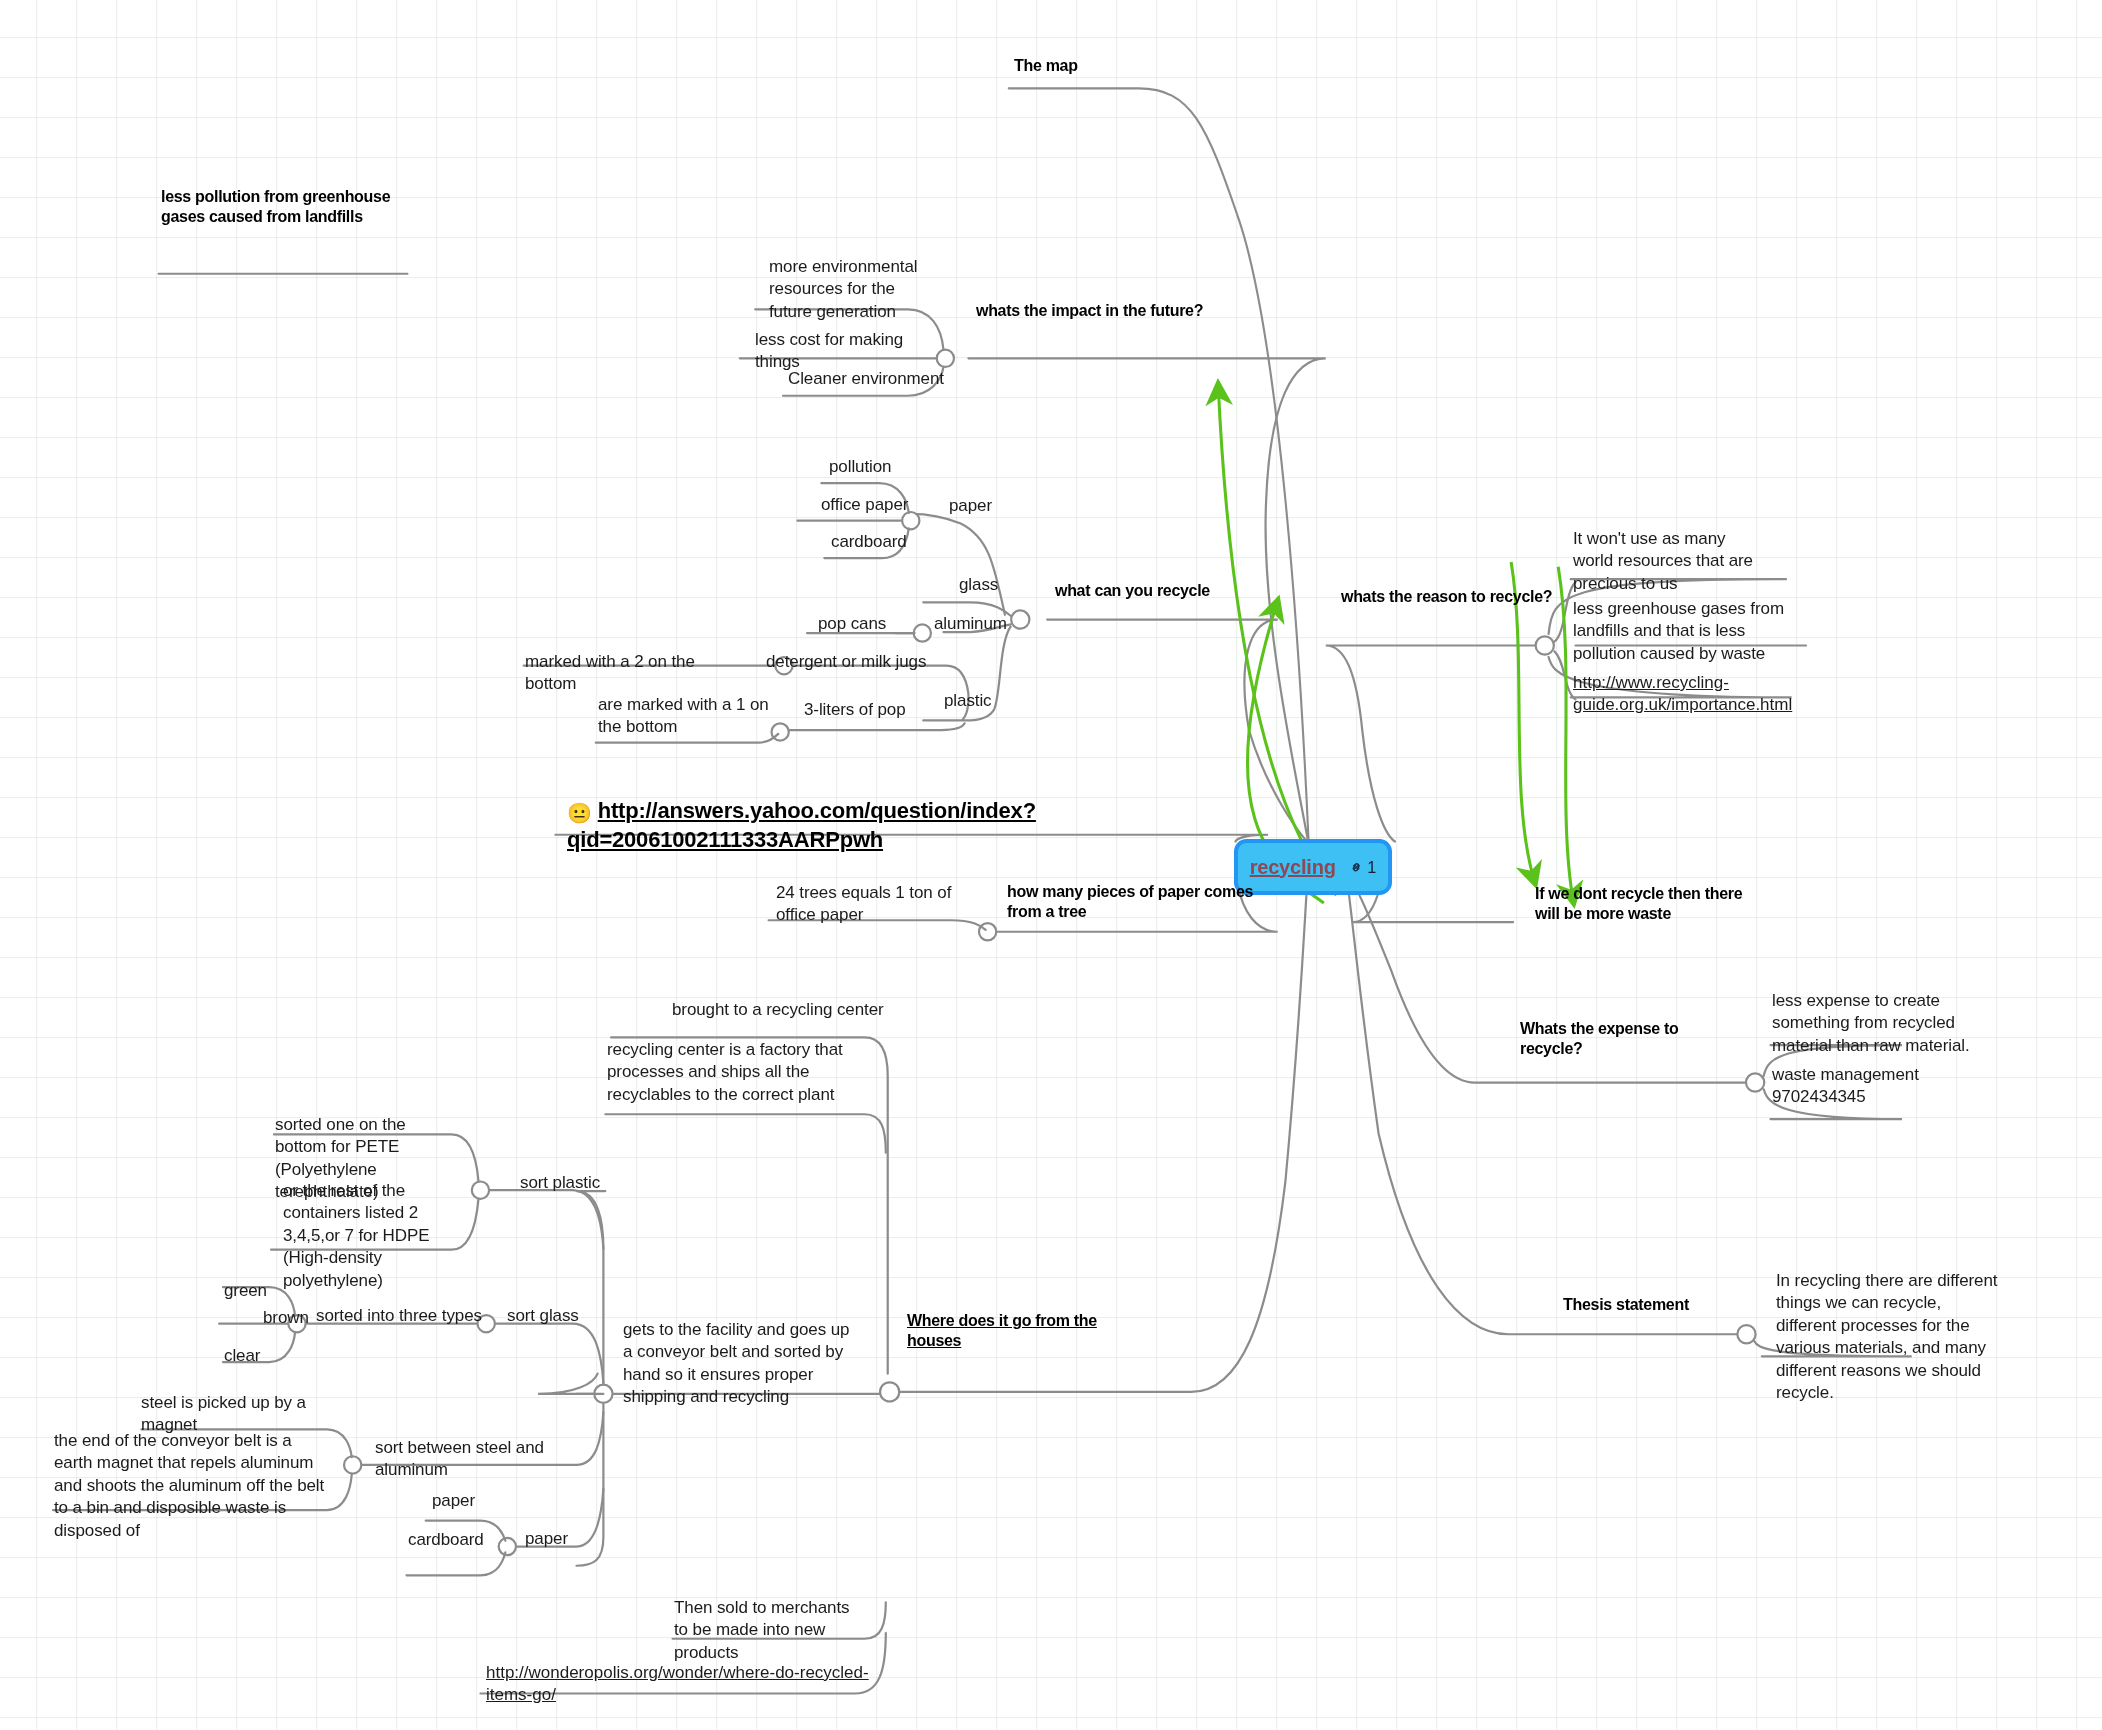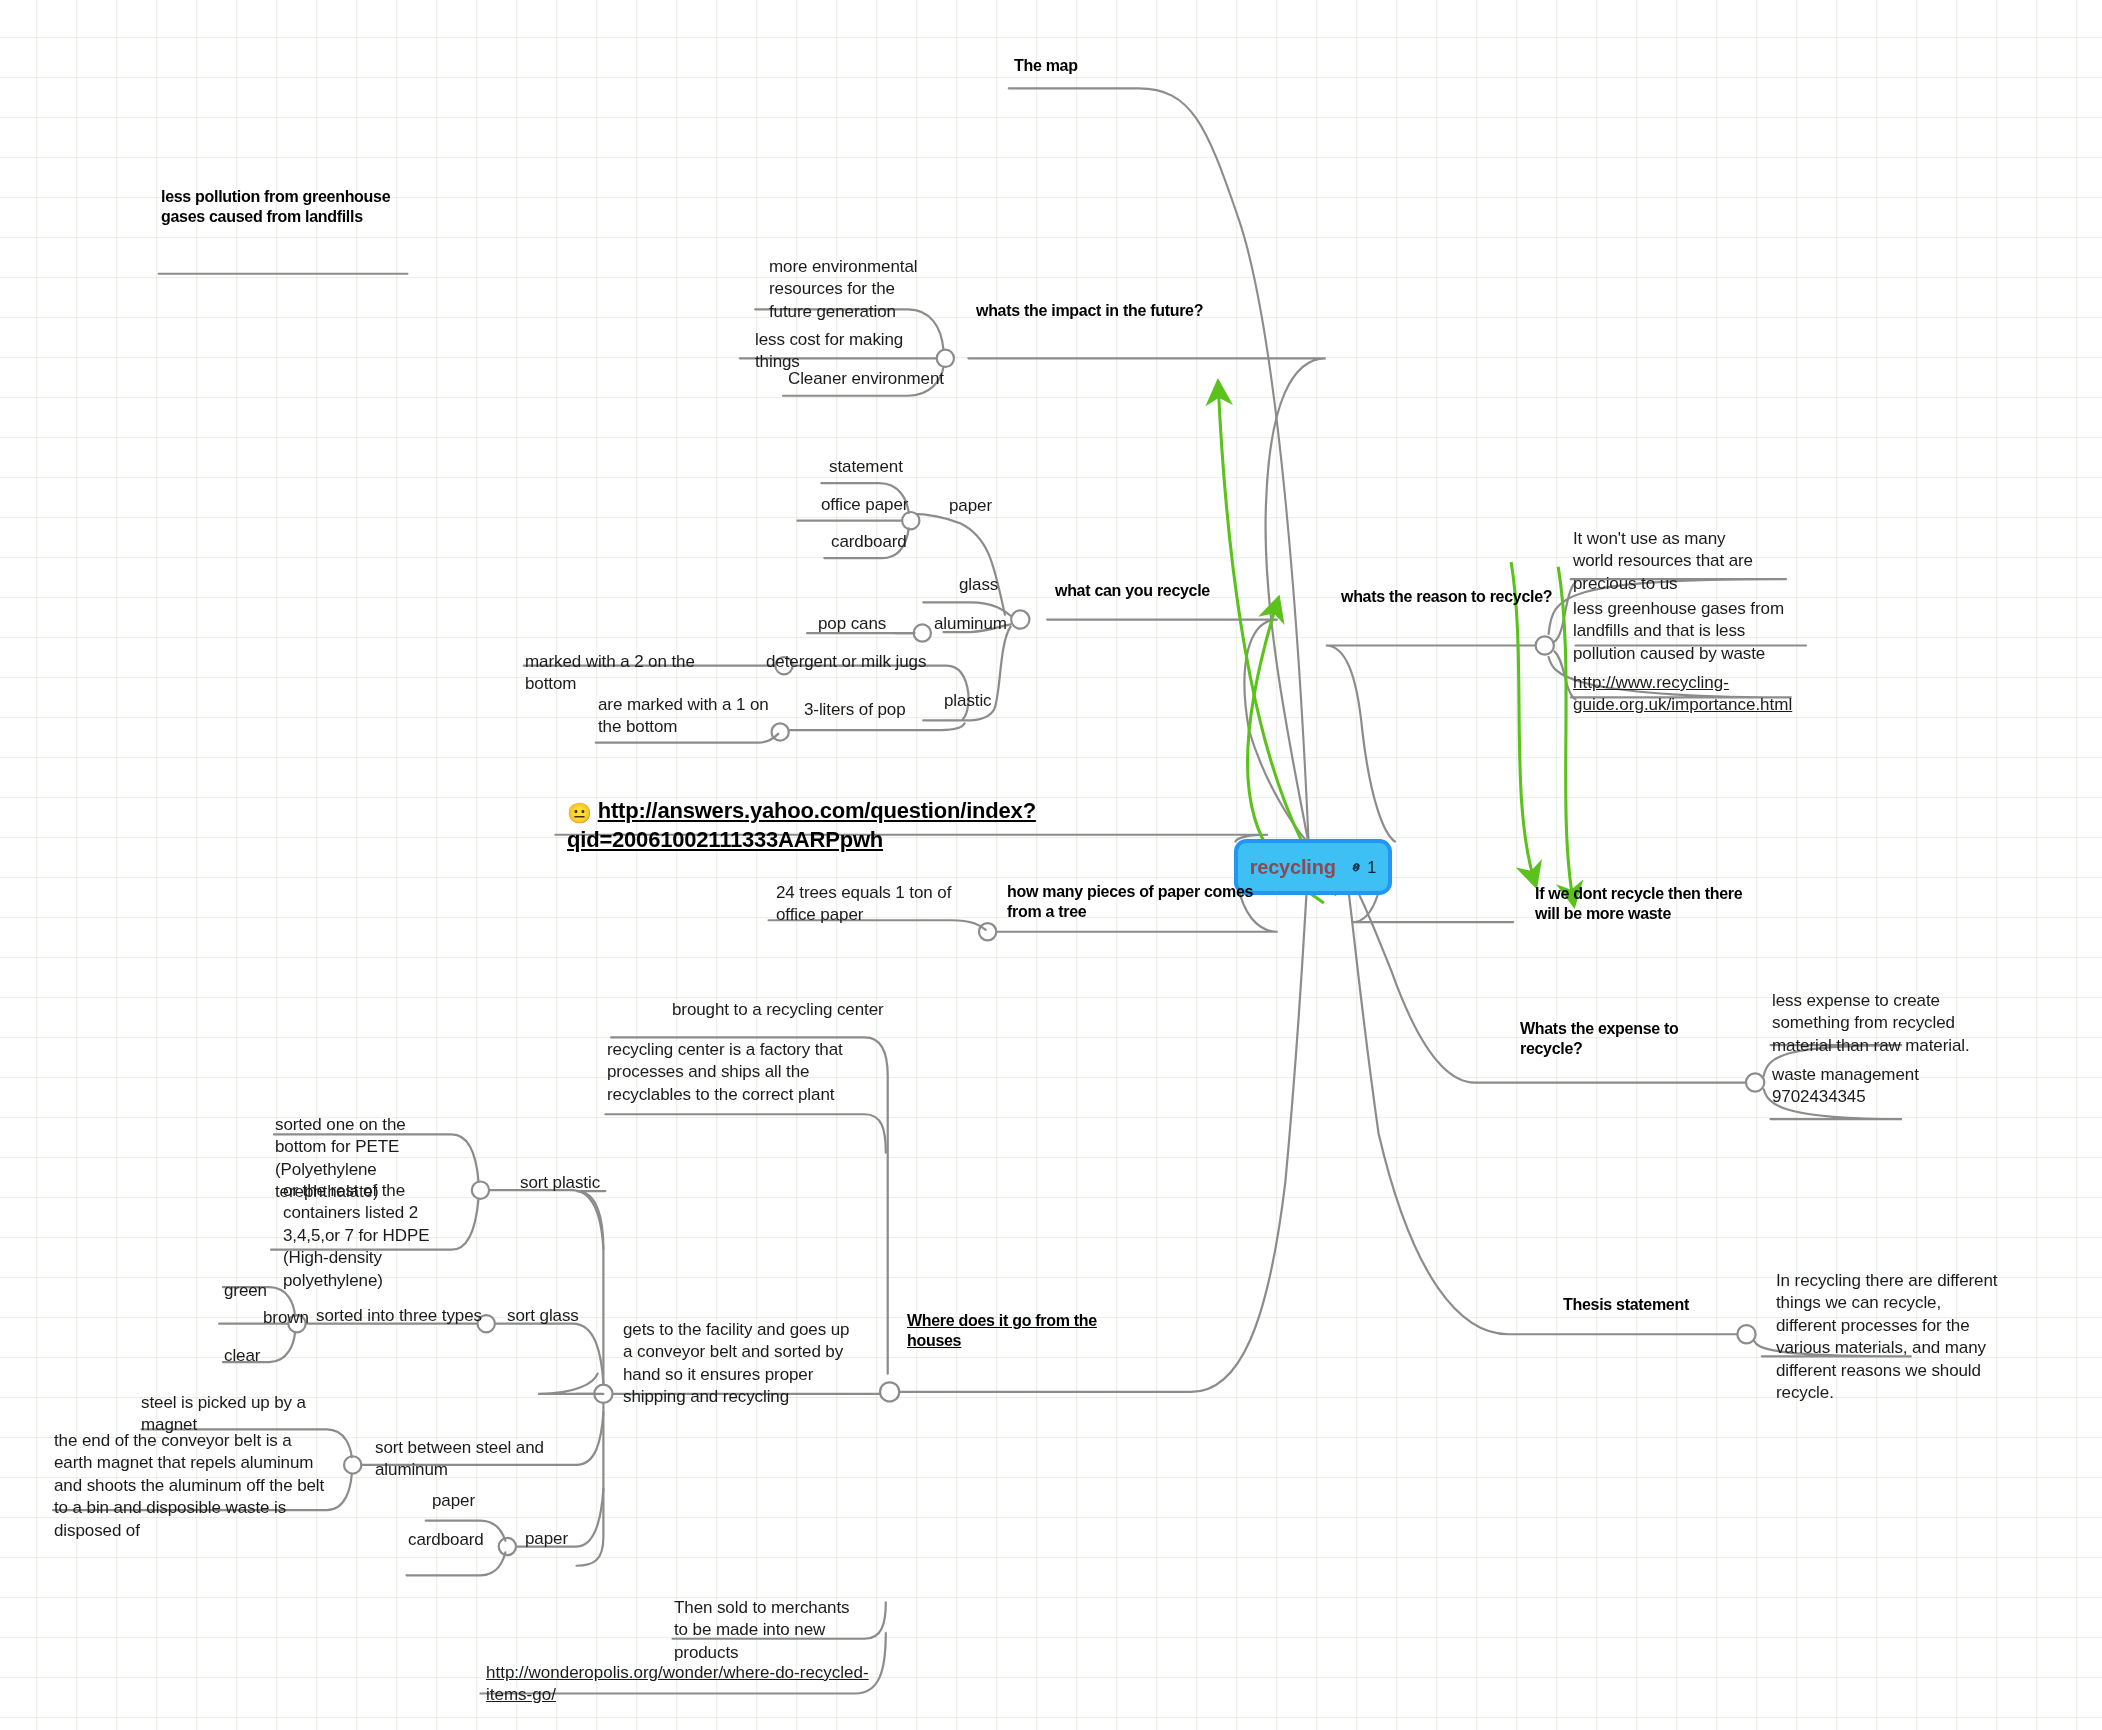--- a/index.html
+++ b/index.html
@@ -81,20 +81,21 @@
     align-items: center;
     justify-content: center;
     gap: 13.4px;
     box-sizing: border-box;
   }
   #root-node .root-label {
     font-size: 20px;
     font-weight: bold;
     color: #8a4a55;
     letter-spacing: -0.2px;
+    text-decoration: underline;
   }
   #root-node .root-attach {
     display: flex;
     align-items: center;
     gap: 3.8px;
     font-size: 16.3px;
     color: #123;
   }
   .chain-icon {
     display: inline-block;
@@ -240,21 +241,21 @@
   <div class="node n-main" style="left:161px; top:187px; width:240px;">less pollution from greenhouse gases caused from landfills</div>
 
   <div class="node n-main" style="left:976px; top:301px; width:240px;">whats the impact in the future?</div>
   <div class="node n-small" style="left:769px; top:256px; width:173px;">more environmental resources for the future generation</div>
   <div class="node n-small" style="left:755px; top:329px; width:192px;">less cost for making things</div>
   <div class="node n-small" style="left:788px; top:368px; width:183px;">Cleaner environment</div>
 
   <div class="node n-main" style="left:1055px; top:581px; width:250px;">what can you recycle</div>
 
   <div class="node n-small" style="left:949px; top:495px; width:106px;">paper</div>
-  <div class="node n-small" style="left:829px; top:456px; width:125px;">statement</div>
+  <div class="node n-small" style="left:829px; top:456px; width:125px;">pollution</div>
   <div class="node n-small" style="left:821px; top:494px; width:125px;">office paper</div>
   <div class="node n-small" style="left:831px; top:531px; width:125px;">cardboard</div>
 
   <div class="node n-small" style="left:959px; top:574px; width:96px;">glass</div>
 
   <div class="node n-small" style="left:934px; top:613px; width:106px;">aluminum</div>
   <div class="node n-small" style="left:818px; top:613px; width:106px;">pop cans</div>
 
   <div class="node n-small" style="left:944px; top:690px; width:96px;">plastic</div>
   <div class="node n-small" style="left:766px; top:651px; width:192px;">detergent or milk jugs</div>

